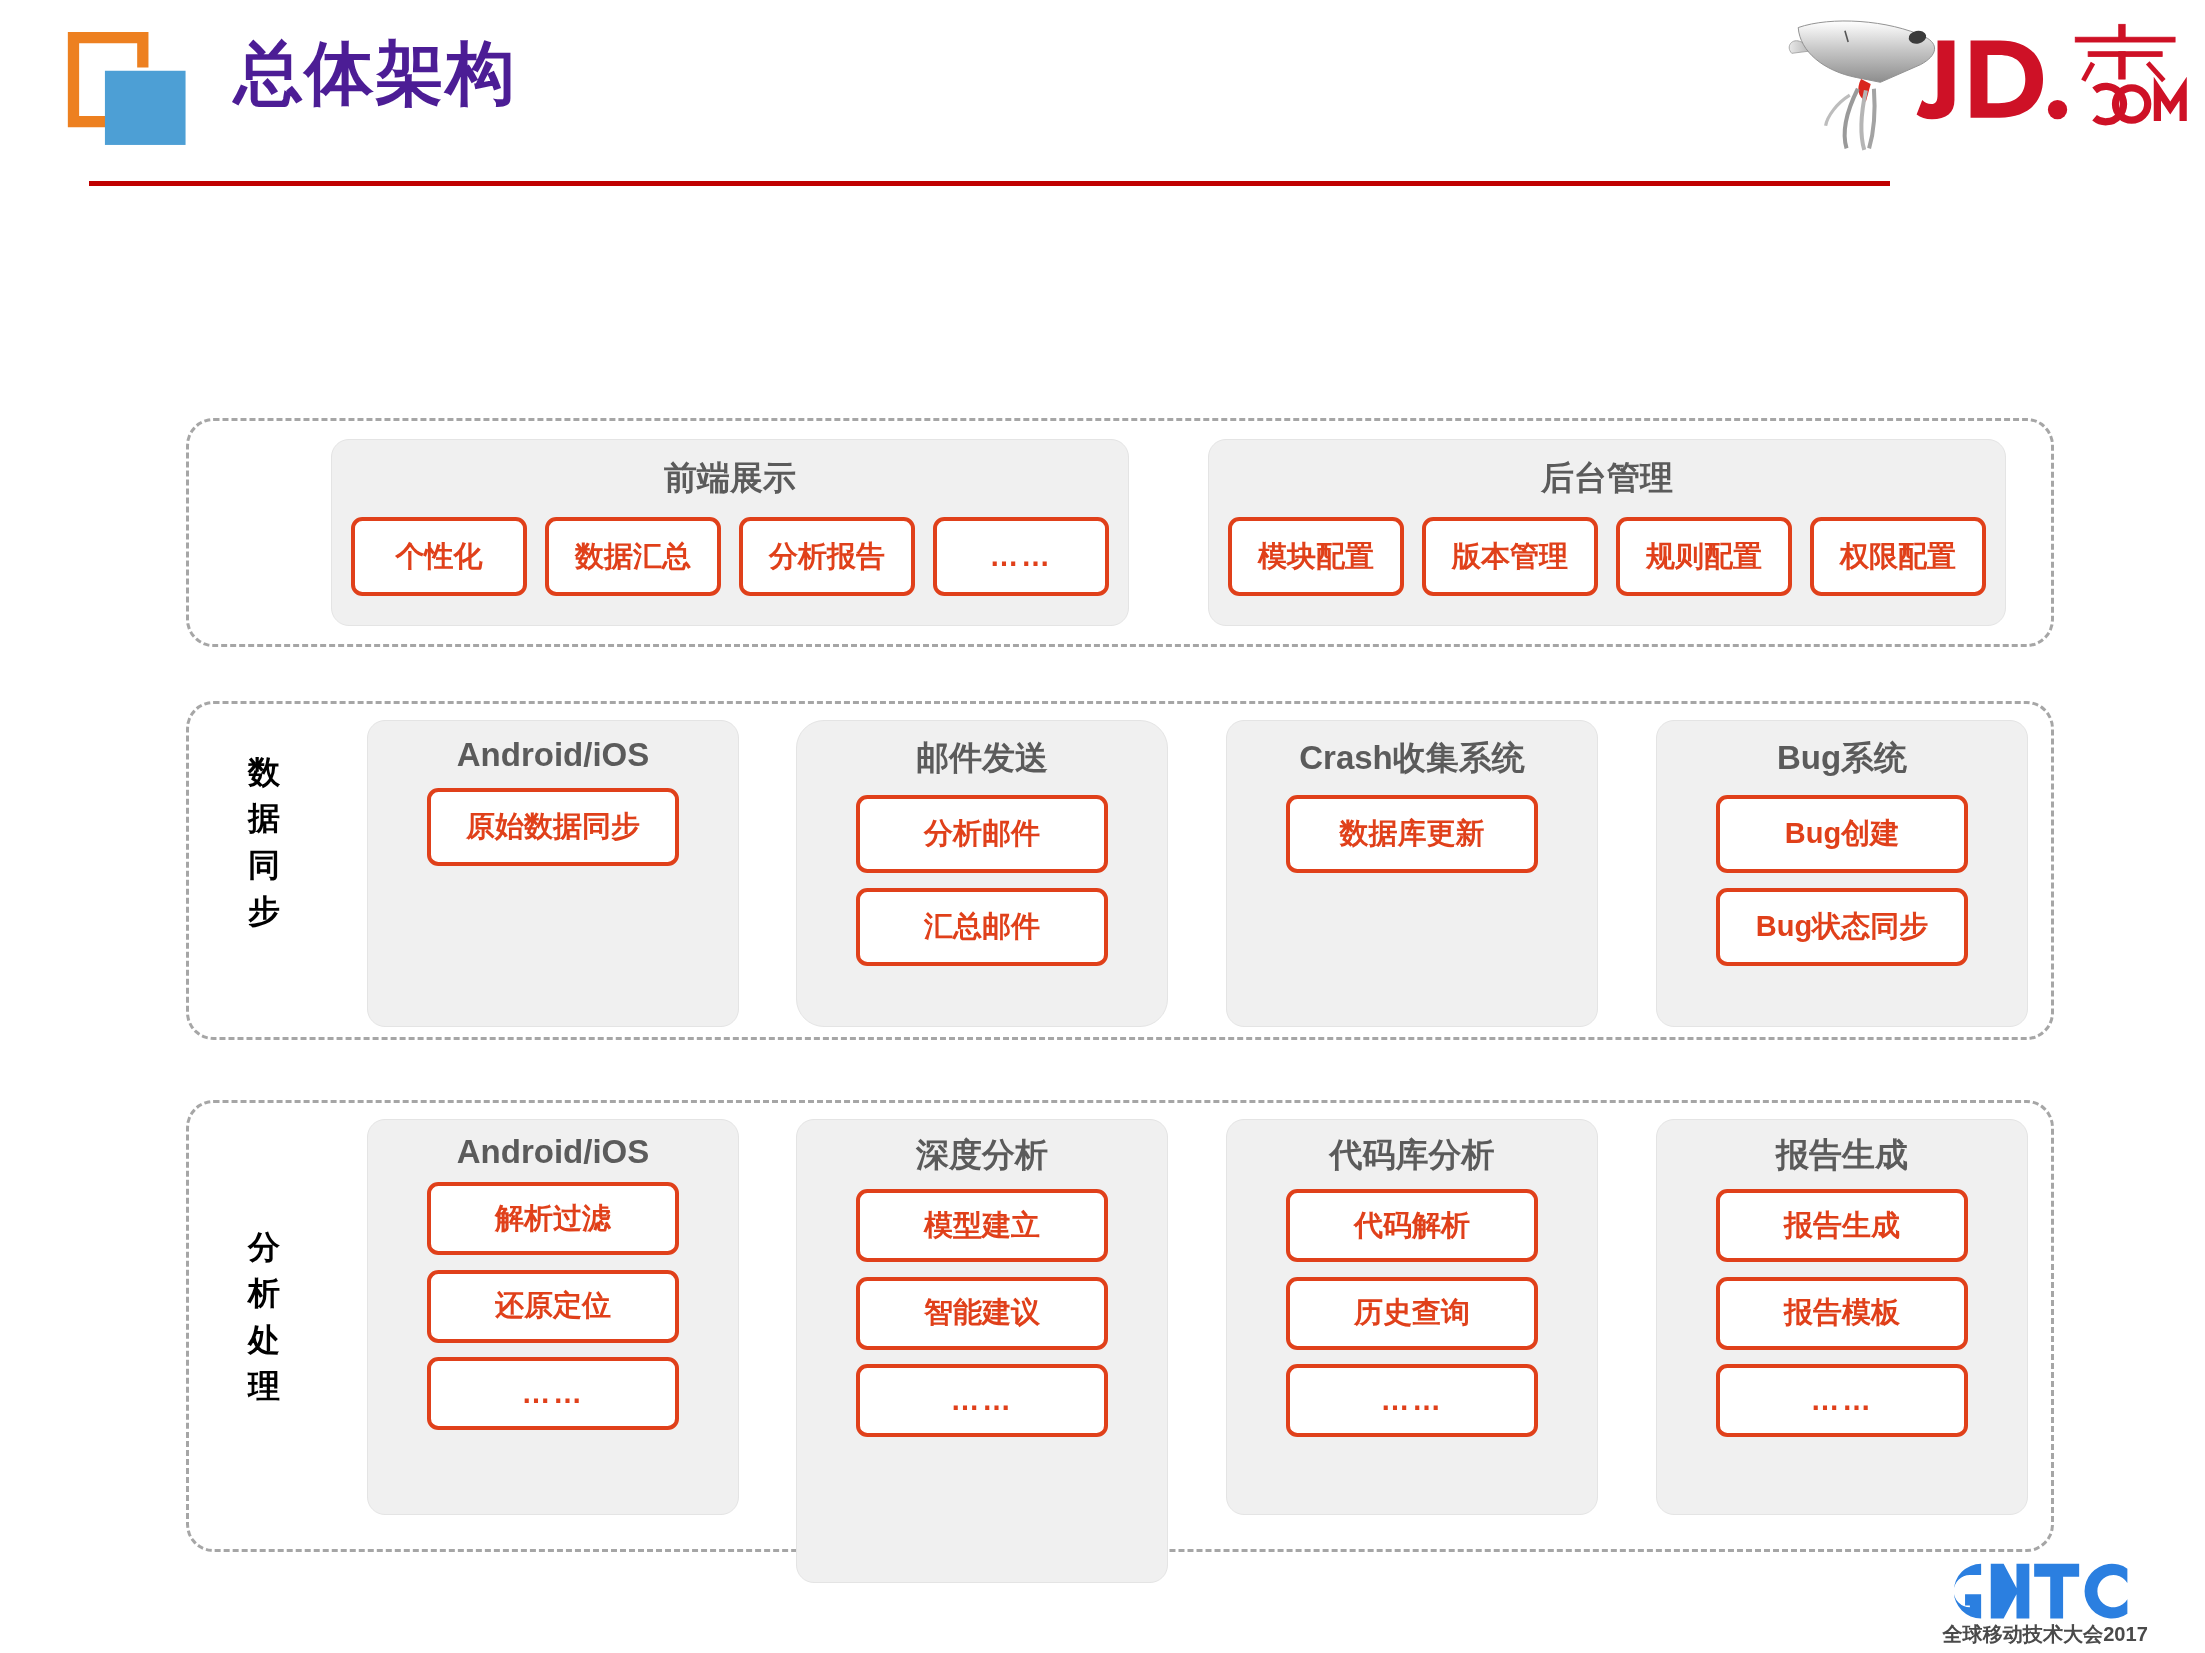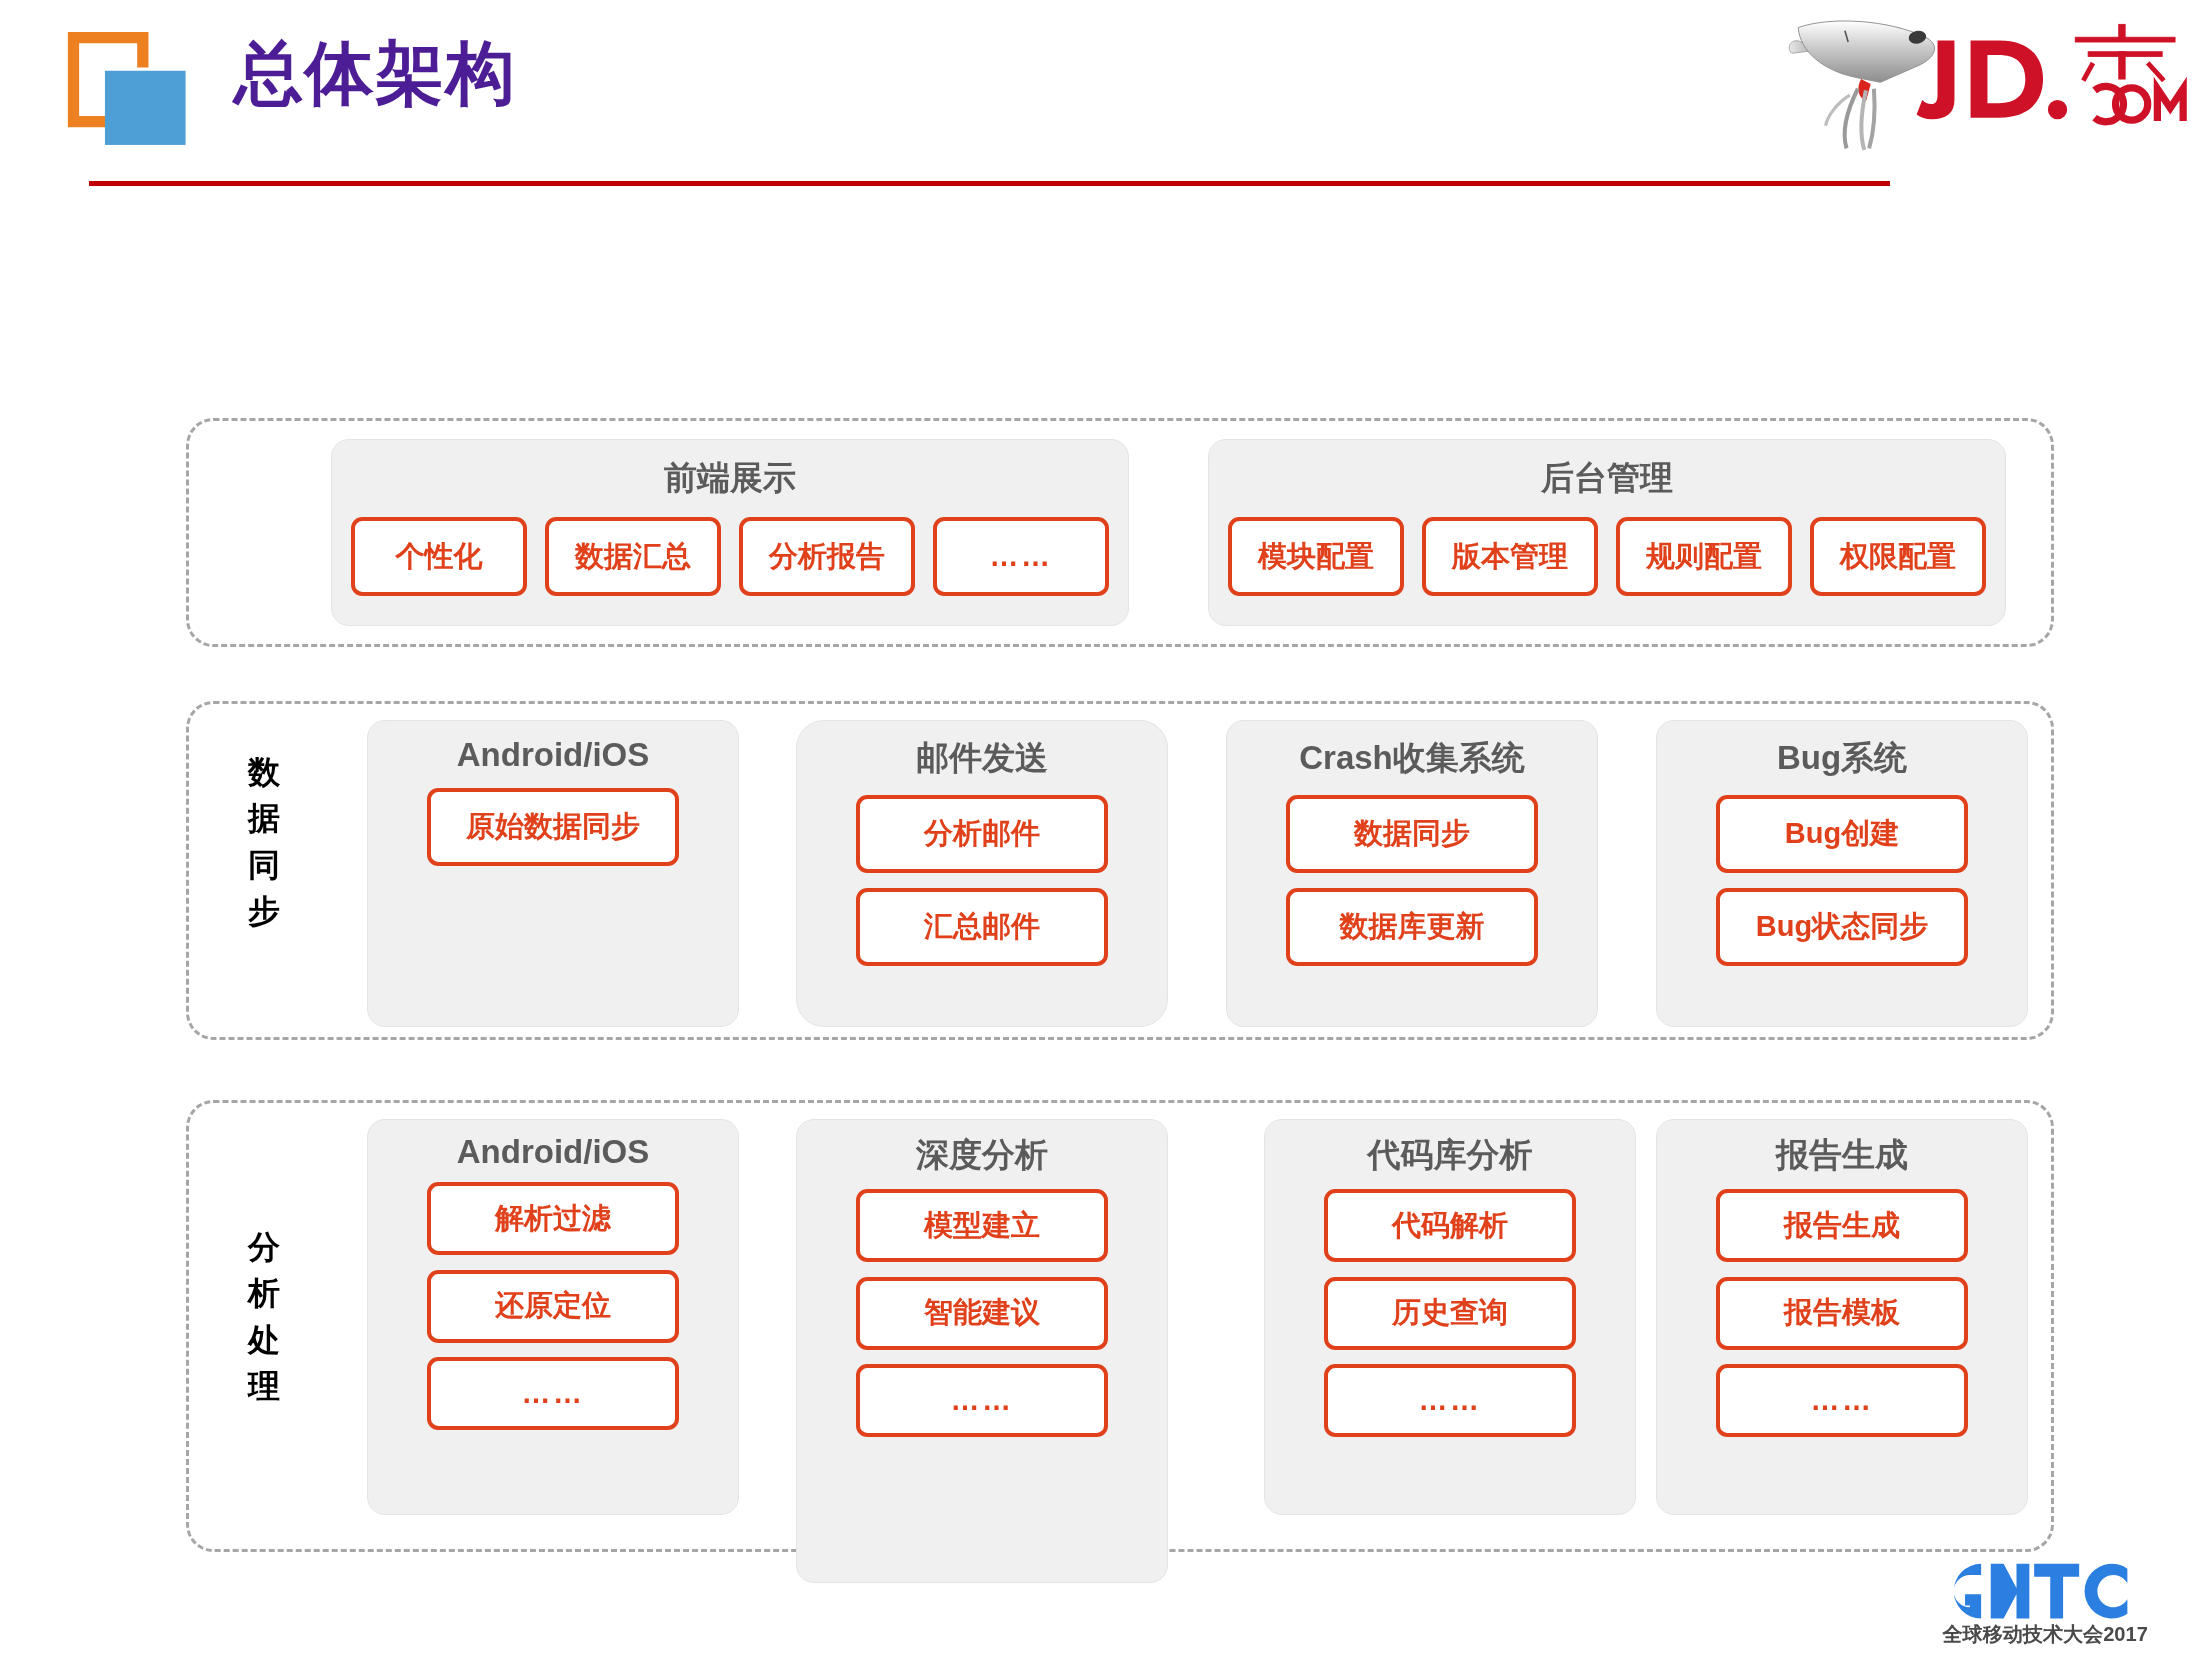--- a/index.html
+++ b/index.html
@@ -264,21 +264,20 @@
     <div class="group-title">邮件发送</div>
     <div class="chips col">
       <div class="chip">分析邮件</div>
       <div class="chip">汇总邮件</div>
     </div>
   </div>
 
   <div class="group" style="left:1037px; top:16px; width:372px; height:307px;">
     <div class="group-title">Crash收集系统</div>
     <div class="chips col">
-      <div class="chip">数据同步</div>
       <div class="chip">数据库更新</div>
     </div>
   </div>
 
   <div class="group" style="left:1467px; top:16px; width:372px; height:307px;">
     <div class="group-title">Bug系统</div>
     <div class="chips col">
       <div class="chip">Bug创建</div>
       <div class="chip">Bug状态同步</div>
     </div>
@@ -305,21 +304,21 @@
 
   <div class="group" style="left:607px; top:16px; width:372px; height:464px;">
     <div class="group-title">深度分析</div>
     <div class="chips col">
       <div class="chip">模型建立</div>
       <div class="chip">智能建议</div>
       <div class="chip ellipsis">……</div>
     </div>
   </div>
 
-  <div class="group" style="left:1037px; top:16px; width:372px; height:396px;margin-left:38px;">
+  <div class="group" style="left:1037px; top:16px; width:372px; height:396px;">
     <div class="group-title">代码库分析</div>
     <div class="chips col">
       <div class="chip">代码解析</div>
       <div class="chip">历史查询</div>
       <div class="chip ellipsis">……</div>
     </div>
   </div>
 
   <div class="group" style="left:1467px; top:16px; width:372px; height:396px;">
     <div class="group-title">报告生成</div>

